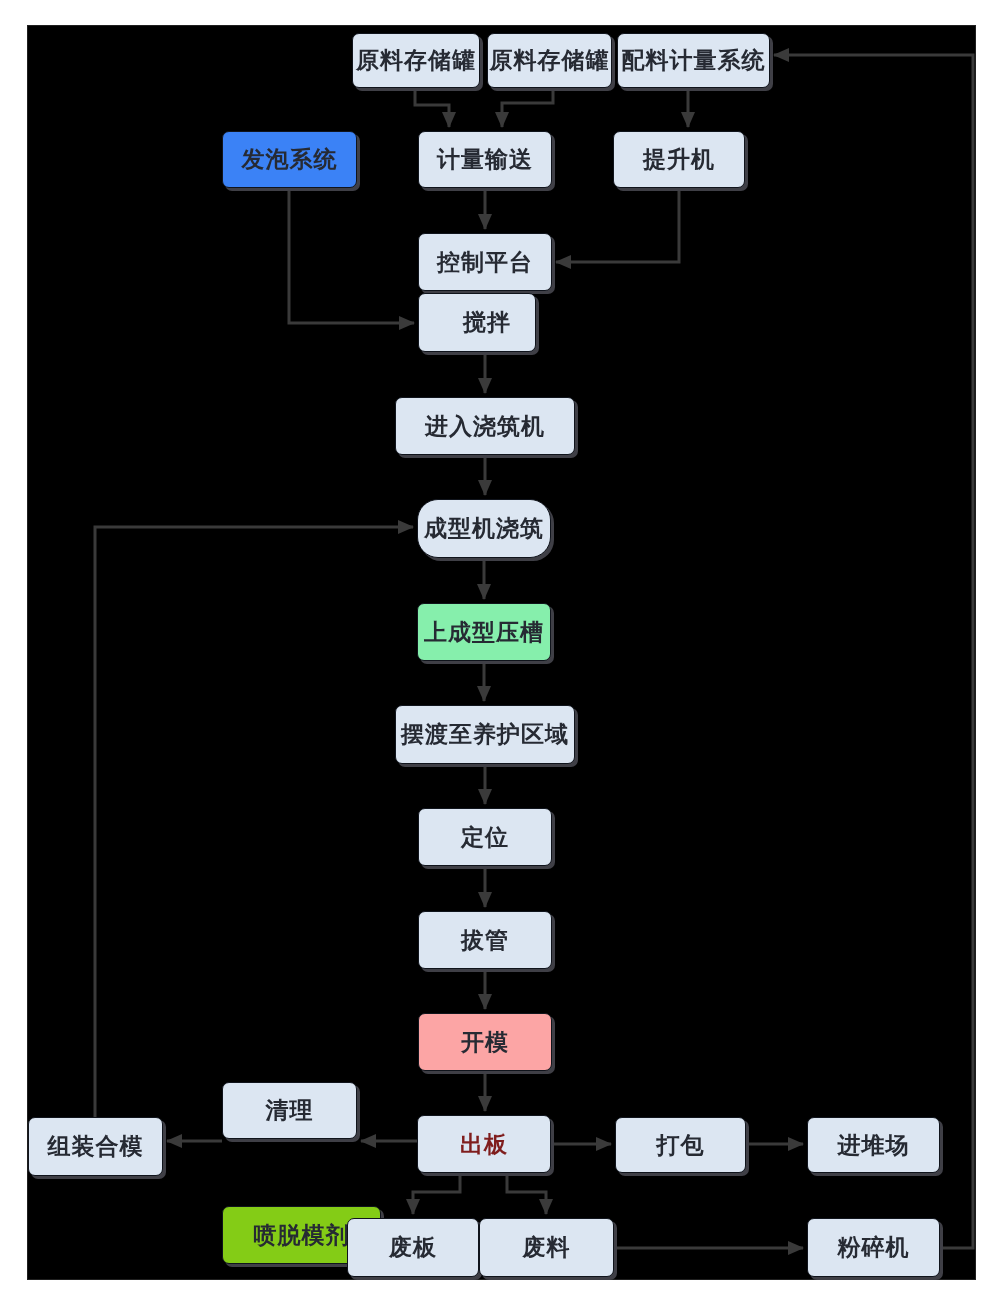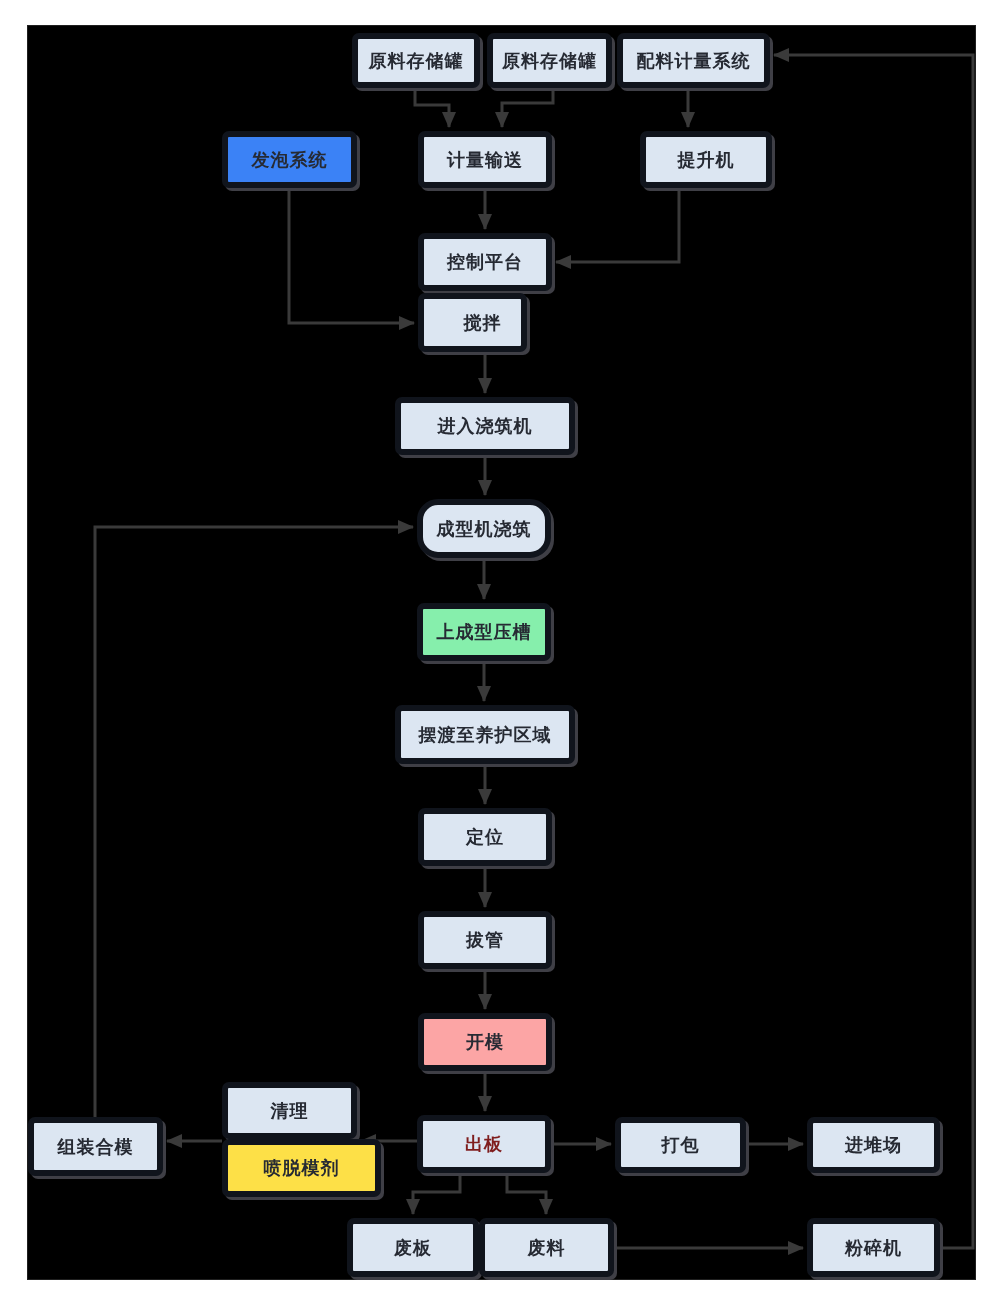--- a/index.html
+++ b/index.html
@@ -18,29 +18,29 @@
   }
   #edge-layer{
     position:absolute;left:0;top:0;
     width:1000px;height:1304px;
     pointer-events:none;
   }
   .node{
     position:absolute;
     box-sizing:border-box;
     background:#dce6f2;
-    border:6px solid #0f766e;
+    border:1px solid #0f766e;
     border-radius:7px;
     box-shadow:3px 3px 0 0 #3f3f46;
     display:flex;
     align-items:center;
     justify-content:center;
     color:#262a33;
     font-weight:700;
-    font-size:18px;
+    font-size:23px;
     letter-spacing:1px;
     white-space:nowrap;
     font-family:"Liberation Serif","DejaVu Serif",serif;
   }
 </style>
 </head>
 <body>
 
 <div class="page">
   <div class="canvas" id="canvas" style="left: 27px; top: 25px; width: 949px; height: 1255px; background: rgb(0, 0, 0);"></div>
@@ -75,32 +75,32 @@
         <polyline points="614,1248 803,1248" fill="none" stroke="#3a3a3a" stroke-width="3" marker-end="url(#arrowhead)"></polyline>
         <polyline points="940,1248 973,1248 973,55 774,55" fill="none" stroke="#3a3a3a" stroke-width="3" marker-end="url(#arrowhead)"></polyline>
       </g>
   </svg>
   <div id="node-layer">
       <div class="node" style="left: 352px; top: 33px; width: 128px; height: 55px; background: rgb(220, 230, 242); border-color: rgb(16, 20, 28); color: rgb(38, 42, 51);">原料存储罐</div>
       <div class="node" style="left: 487px; top: 33px; width: 125px; height: 55px; background: rgb(220, 230, 242); border-color: rgb(16, 20, 28); color: rgb(38, 42, 51);">原料存储罐</div>
       <div class="node" style="left: 617px; top: 33px; width: 153px; height: 55px; background: rgb(220, 230, 242); border-color: rgb(16, 20, 28); color: rgb(38, 42, 51);">配料计量系统</div>
       <div class="node" style="left: 222px; top: 131px; width: 135px; height: 57px; background: #3b82f6; border-color: rgb(16, 20, 28); color: rgb(38, 42, 51);">发泡系统</div>
       <div class="node" style="left: 418px; top: 131px; width: 134px; height: 57px; background: rgb(220, 230, 242); border-color: rgb(16, 20, 28); color: rgb(38, 42, 51);">计量输送</div>
-      <div class="node" style="left: 640px; top: 131px; width: 132px; height: 57px; background: rgb(220, 230, 242); border-color: rgb(16, 20, 28); color: rgb(38, 42, 51);">提升机</div>
+      <div class="node" style="left: 613px; top: 131px; width: 132px; height: 57px; background: rgb(220, 230, 242); border-color: rgb(16, 20, 28); color: rgb(38, 42, 51);">提升机</div>
       <div class="node" style="left: 418px; top: 233px; width: 134px; height: 58px; background: rgb(220, 230, 242); border-color: rgb(16, 20, 28); color: rgb(38, 42, 51);">控制平台</div>
-      <div class="node" style="left: 418px; top: 293px; width: 109px; height: 59px; background: rgb(220, 230, 242); border-color: rgb(16, 20, 28); color: rgb(38, 42, 51); padding-left: 20px;">搅拌</div>
+      <div class="node" style="left: 418px; top: 293px; width: 118px; height: 59px; background: rgb(220, 230, 242); border-color: rgb(16, 20, 28); color: rgb(38, 42, 51); padding-left: 20px;">搅拌</div>
       <div class="node" style="left: 395px; top: 397px; width: 180px; height: 58px; background: rgb(220, 230, 242); border-color: rgb(16, 20, 28); color: rgb(38, 42, 51);">进入浇筑机</div>
       <div class="node" style="left: 417px; top: 499px; width: 134px; height: 59px; background: rgb(220, 230, 242); border-color: rgb(16, 20, 28); color: rgb(38, 42, 51); border-radius: 21px;">成型机浇筑</div>
       <div class="node" style="left: 417px; top: 603px; width: 134px; height: 58px; background: #86efac; border-color: rgb(16, 20, 28); color: rgb(38, 42, 51);">上成型压槽</div>
       <div class="node" style="left: 395px; top: 705px; width: 180px; height: 59px; background: rgb(220, 230, 242); border-color: rgb(16, 20, 28); color: rgb(38, 42, 51);">摆渡至养护区域</div>
       <div class="node" style="left: 418px; top: 808px; width: 134px; height: 58px; background: rgb(220, 230, 242); border-color: rgb(16, 20, 28); color: rgb(38, 42, 51);">定位</div>
       <div class="node" style="left: 418px; top: 911px; width: 134px; height: 58px; background: rgb(220, 230, 242); border-color: rgb(16, 20, 28); color: rgb(38, 42, 51);">拔管</div>
       <div class="node" style="left: 418px; top: 1013px; width: 134px; height: 58px; background: #fca5a5; border-color: rgb(16, 20, 28); color: rgb(38, 42, 51);">开模</div>
       <div class="node" style="left: 222px; top: 1082px; width: 135px; height: 57px; background: rgb(220, 230, 242); border-color: rgb(16, 20, 28); color: rgb(38, 42, 51);">清理</div>
-      <div class="node" style="left: 222px; top: 1139px; width: 159px; height: 58px; background: #fde047; border-color: rgb(16, 20, 28); color: rgb(38, 42, 51);">喷脱模剂</div>
+      <div class="node" style="left: 222px; top: 1206px; width: 159px; height: 58px; background: #84cc16; border-color: rgb(16, 20, 28); color: rgb(38, 42, 51);">喷脱模剂</div>
       <div class="node" style="left: 28px; top: 1117px; width: 135px; height: 59px; background: rgb(220, 230, 242); border-color: rgb(16, 20, 28); color: rgb(38, 42, 51);">组装合模</div>
       <div class="node" style="left: 417px; top: 1115px; width: 134px; height: 58px; background: rgb(220, 230, 242); border-color: rgb(16, 20, 28); color: #7f1d1d;">出板</div>
       <div class="node" style="left: 615px; top: 1117px; width: 131px; height: 56px; background: rgb(220, 230, 242); border-color: rgb(16, 20, 28); color: rgb(38, 42, 51);">打包</div>
       <div class="node" style="left: 807px; top: 1117px; width: 133px; height: 56px; background: rgb(220, 230, 242); border-color: rgb(16, 20, 28); color: rgb(38, 42, 51);">进堆场</div>
       <div class="node" style="left: 347px; top: 1218px; width: 132px; height: 59px; background: rgb(220, 230, 242); border-color: rgb(16, 20, 28); color: rgb(38, 42, 51);">废板</div>
       <div class="node" style="left: 479px; top: 1218px; width: 135px; height: 59px; background: rgb(220, 230, 242); border-color: rgb(16, 20, 28); color: rgb(38, 42, 51);">废料</div>
       <div class="node" style="left: 807px; top: 1218px; width: 133px; height: 59px; background: rgb(220, 230, 242); border-color: rgb(16, 20, 28); color: rgb(38, 42, 51);">粉碎机</div>
     </div>
 </div>
 

